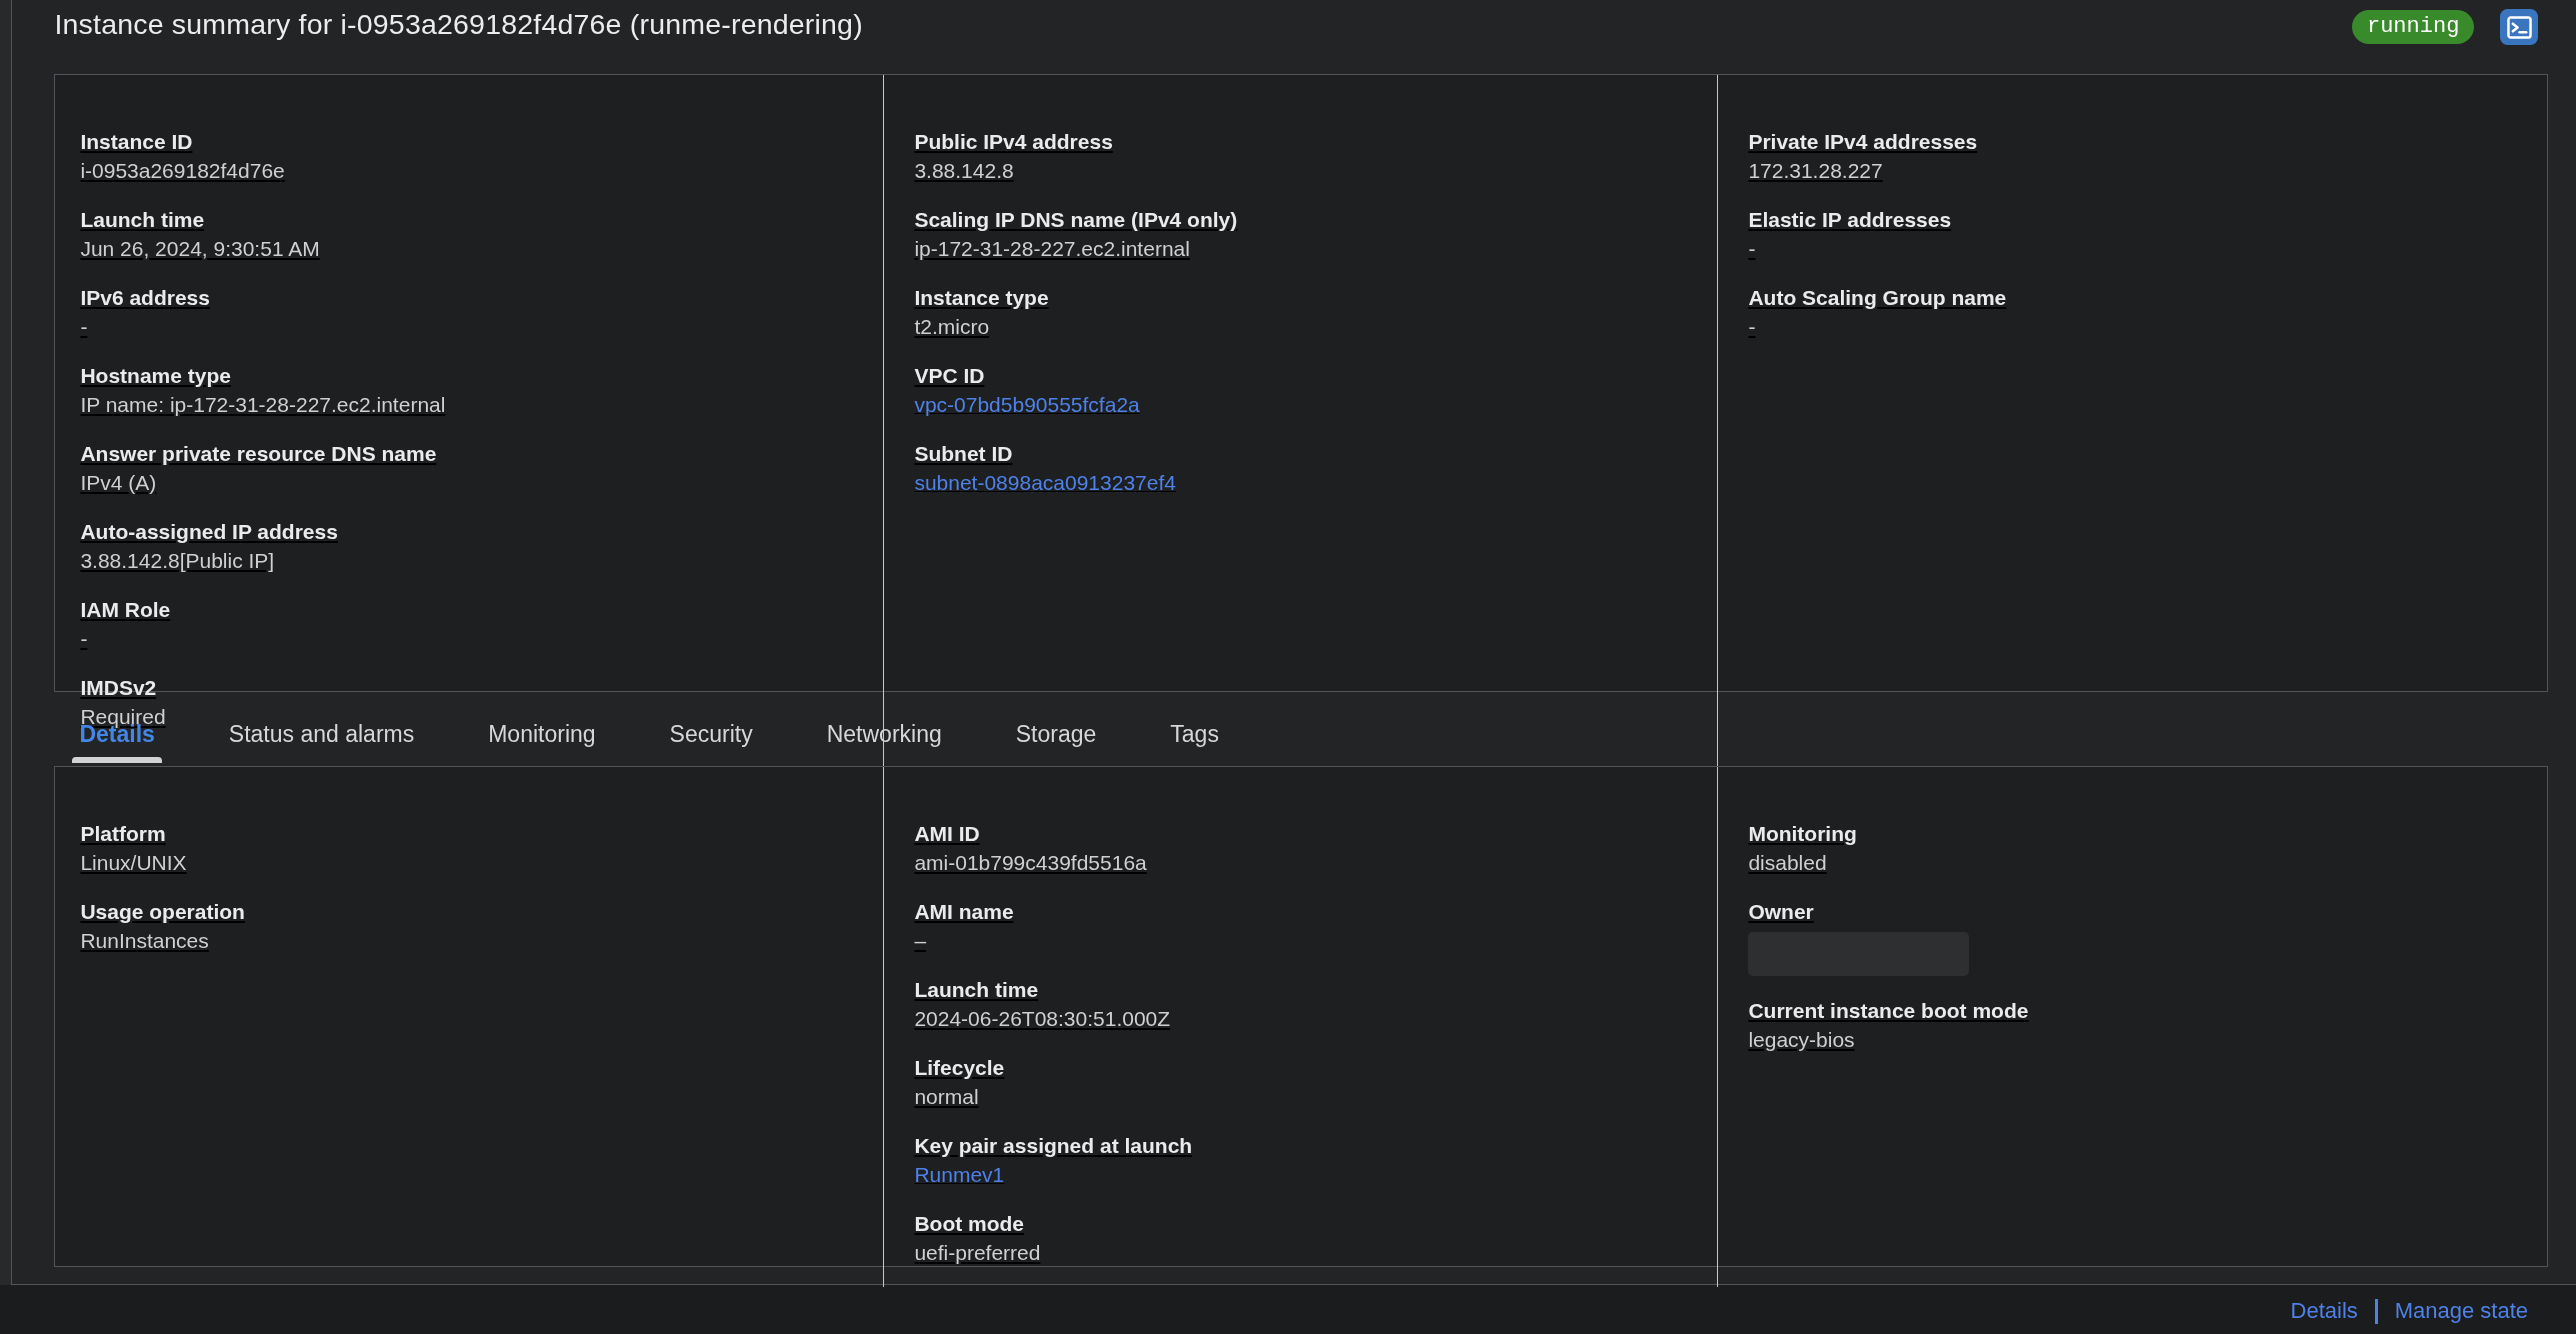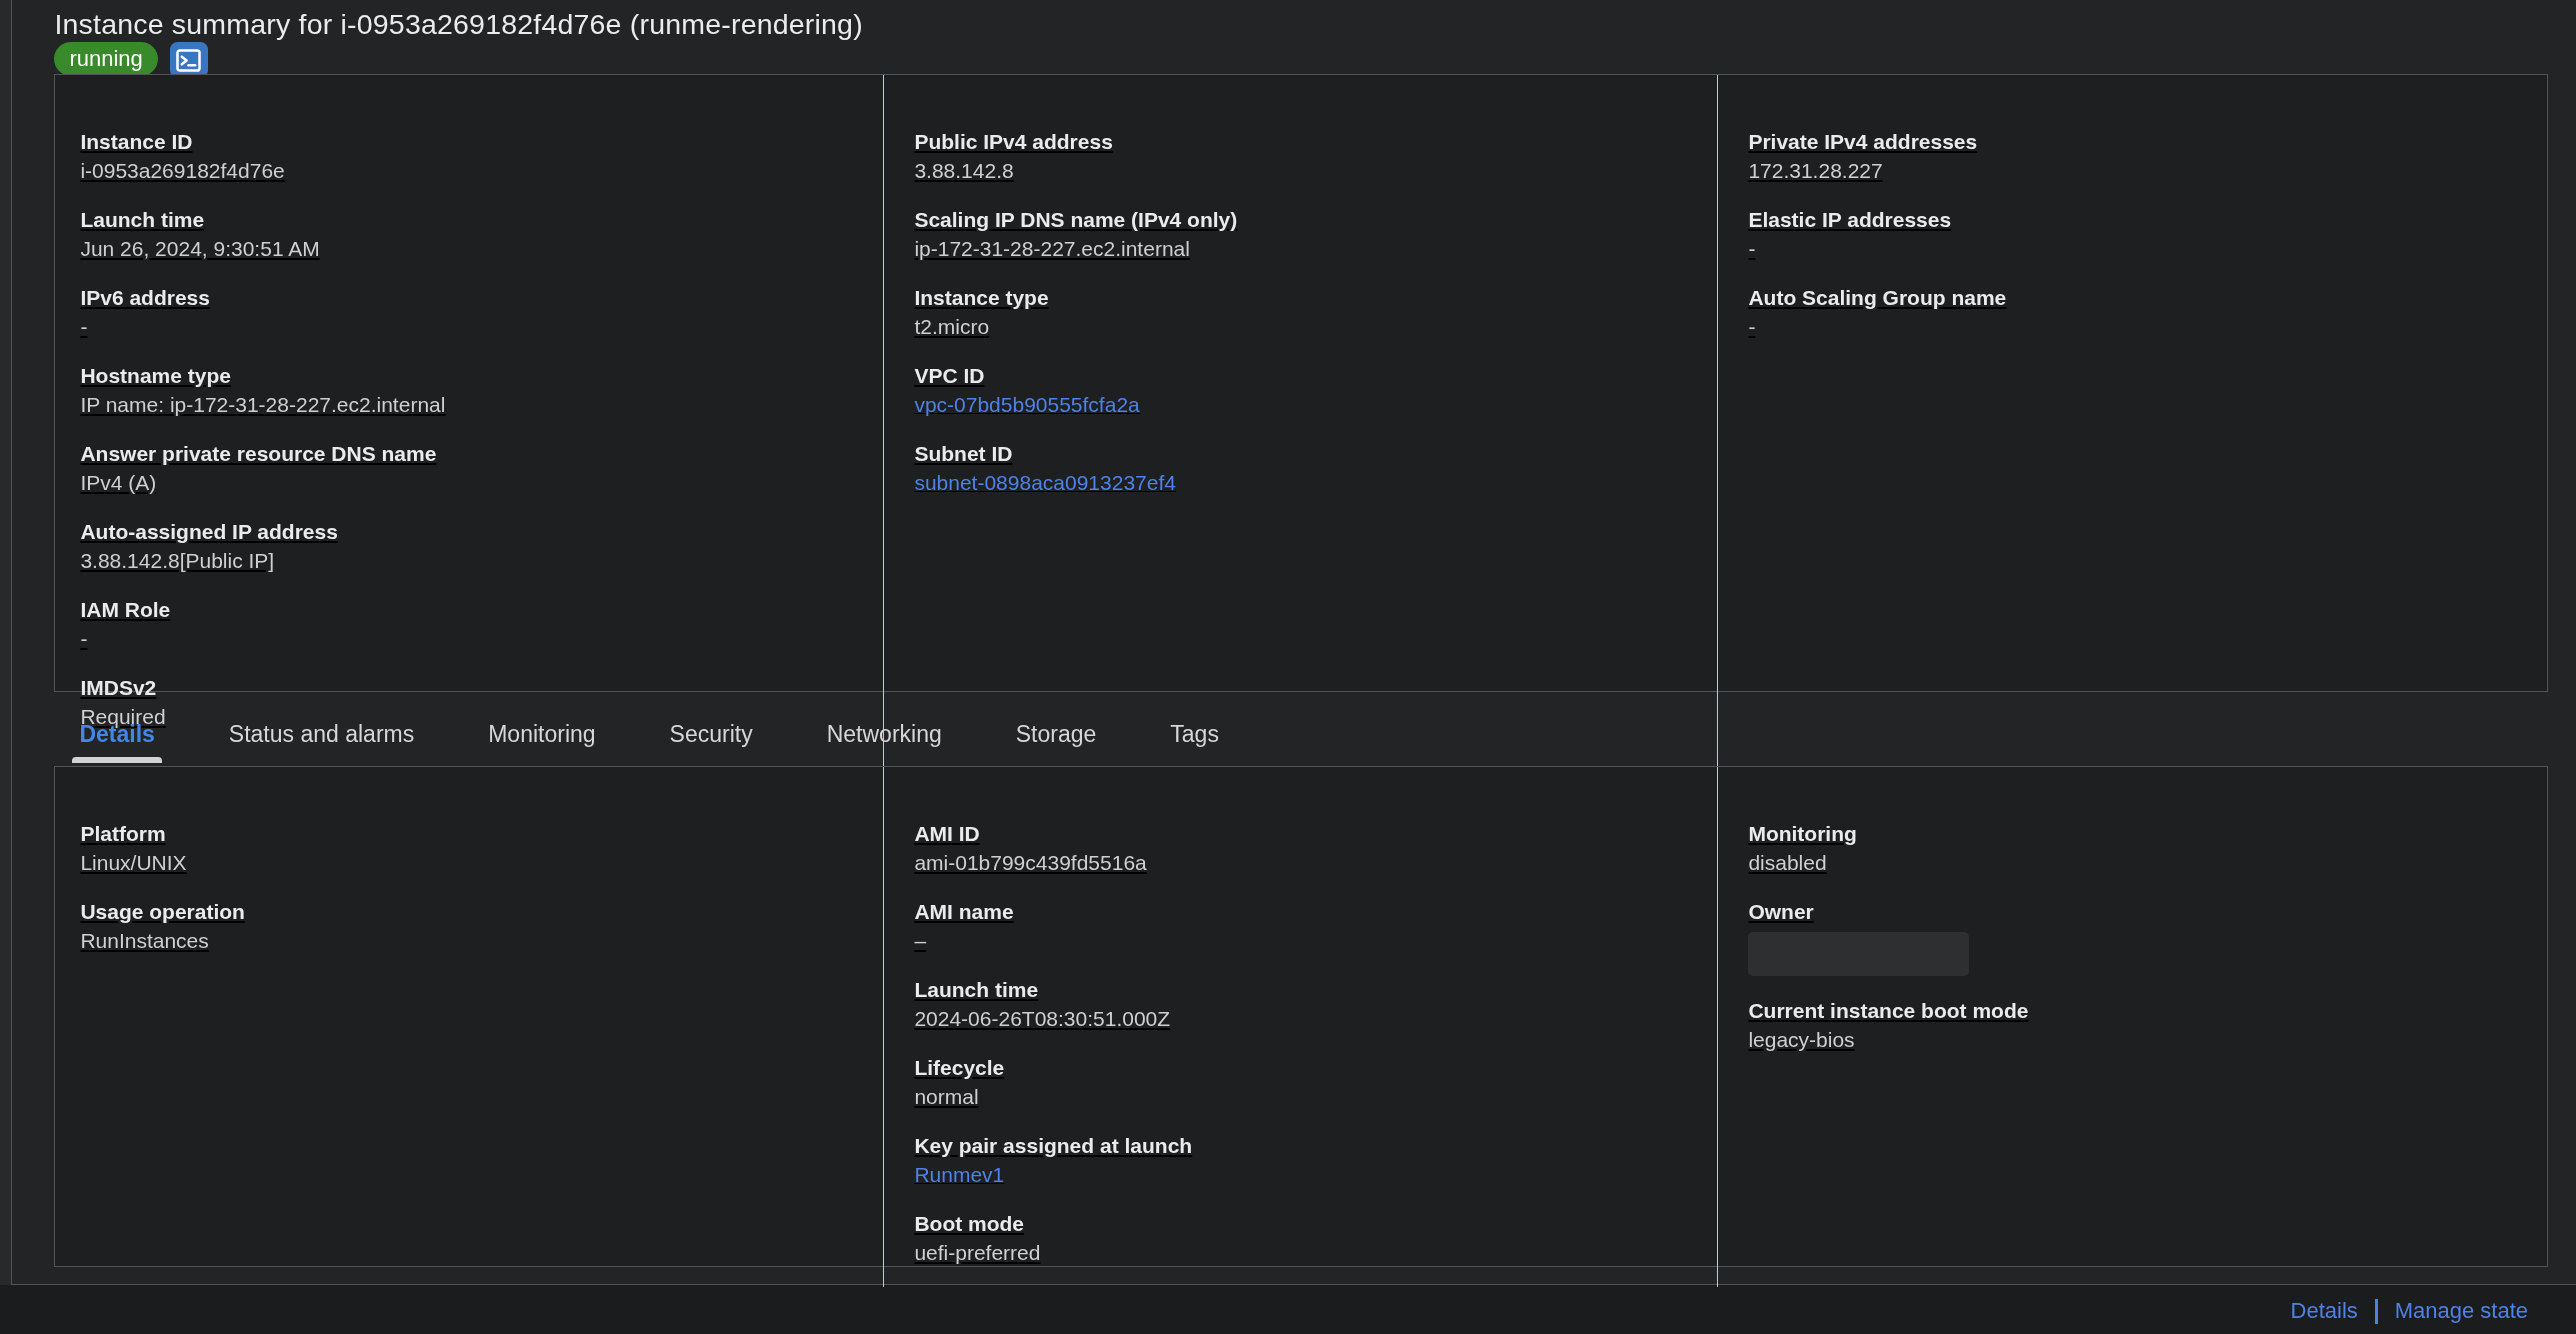--- a/index.html
+++ b/index.html
@@ -10,23 +10,23 @@
 
   .left-strip { position:absolute; left:0; top:0; width:11.4px; height:1285px; background:#28292b; }
 
   .outer-container {
     position:absolute; left:11.4px; top:0; width:2565px; height:1285px;
     background:#222426; border-left:1px solid #515458; border-bottom:1.9px solid #515458;
   }
 
   
   .header-row { position:absolute; left:42px; right:38px; top:0; height:74px;
-                display:flex; align-items:flex-start; justify-content:space-between; padding-top:7.6px;flex-direction:column; }
+                display:flex; align-items:flex-start; justify-content:space-between; padding-top:7.6px; }
   .page-title { font-size:28.5px; font-weight:500; color:#ececee; letter-spacing:0.2px; }
-  .header-right { display:flex; align-items:flex-start; gap:12px; padding-top:1.9px; }
+  .header-right { display:flex; align-items:center; gap:26px; padding-top:1.9px;font-family:Liberation Mono, monospace; }
   .status-badge { background:#398a2b; color:#ffffff; font-size:22px; line-height:34px;
                   padding:0 15px; border-radius:19px; font-weight:400; }
   .terminal-btn { width:38px; height:36px; background:#3a76c0; border-radius:7.6px;
                   display:flex; align-items:center; justify-content:center; cursor:pointer; }
 
   
   .panel {
     position:absolute; left:42px; width:2494px;
     background:#1d1f21; border:1px solid #515458;
     display:grid; grid-template-columns:828px 834px 1fr;

